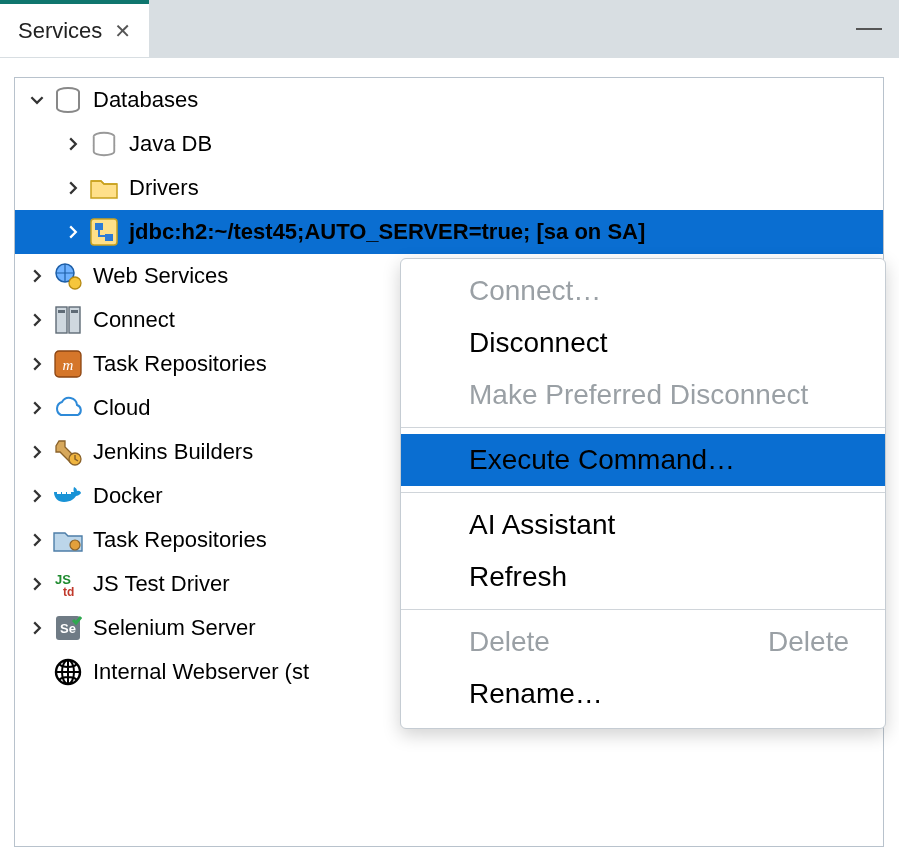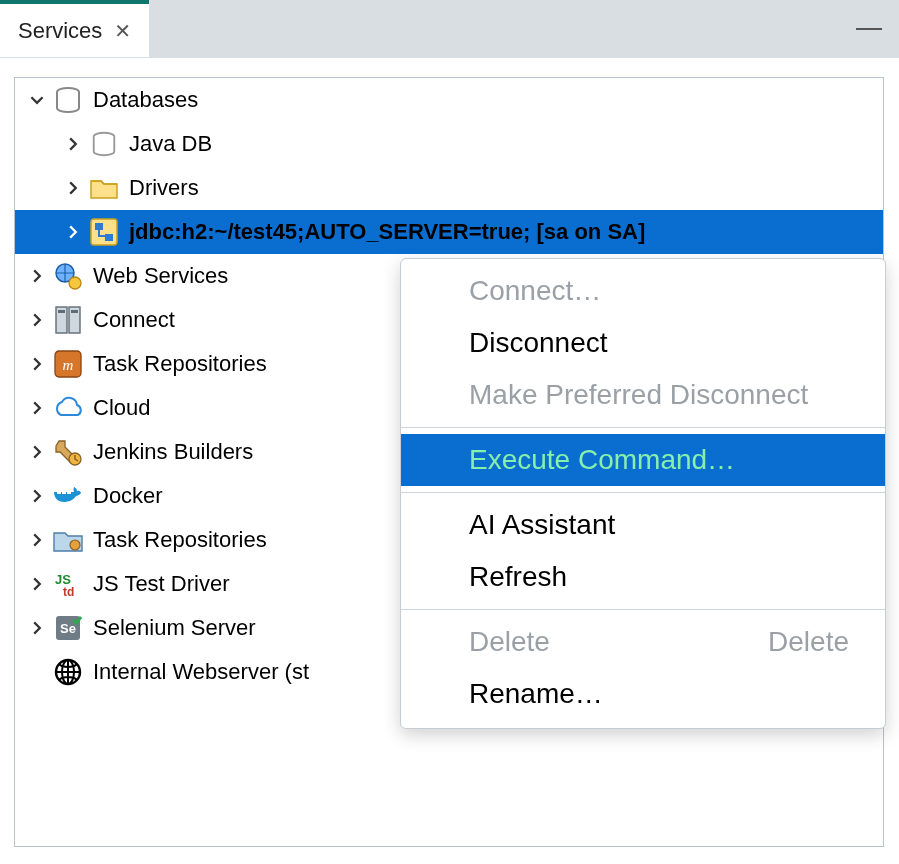--- a/index.html
+++ b/index.html
@@ -27,21 +27,21 @@
   .ic{width:34px;height:34px;display:flex;align-items:center;justify-content:center;margin-right:8px}
   .lbl{font-size:22px}
   .row.sel{background:#0a6ed1;color:#fff}
   .row.sel .lbl{color:#000000;font-weight:700}
   .row.sel .chev svg path{stroke:#fff}
 
   
   .menu{position:absolute;left:400px;top:258px;width:486px;background:#fff;border:1px solid #c5ccd3;border-radius:6px;box-shadow:0 6px 18px rgba(0,0,0,.18);padding:6px 0 8px;box-sizing:border-box}
   .mi{display:flex;align-items:center;height:52px;padding:0 36px 0 68px;font-size:28px;color:#000;cursor:pointer}
   .mi.disabled{color:#9aa0a5;cursor:default}
-  .mi.hover{background:#0a6ed1;color:#86efac}
+  .mi.hover{background:#0a6ed1;color:#000000}
   .mi .sc{margin-left:auto;color:#9aa0a5}
   .sep{height:1px;background:#d0d5da;margin:6px 0}
 
   
   .chev svg{width:14px;height:14px}
 </style>
 </head>
 <body>
 
 <div class="app">

